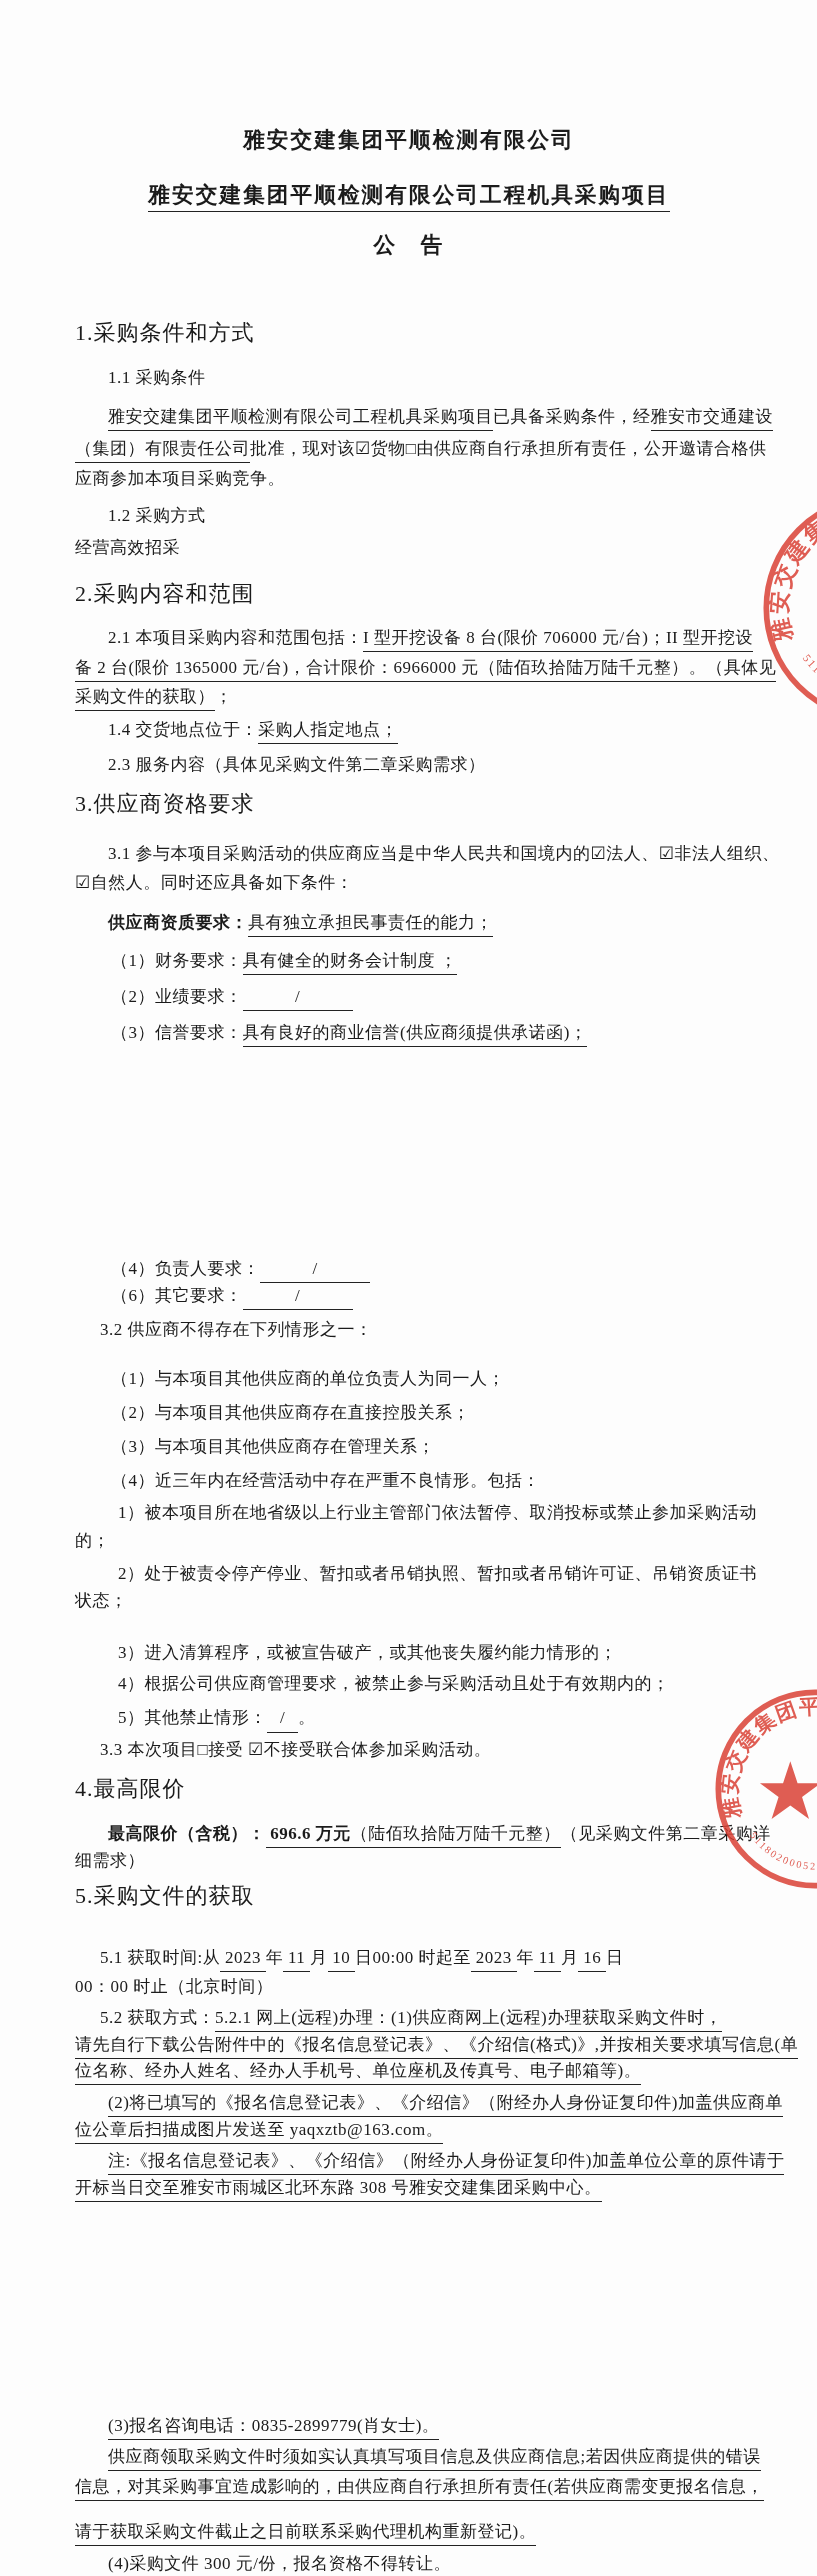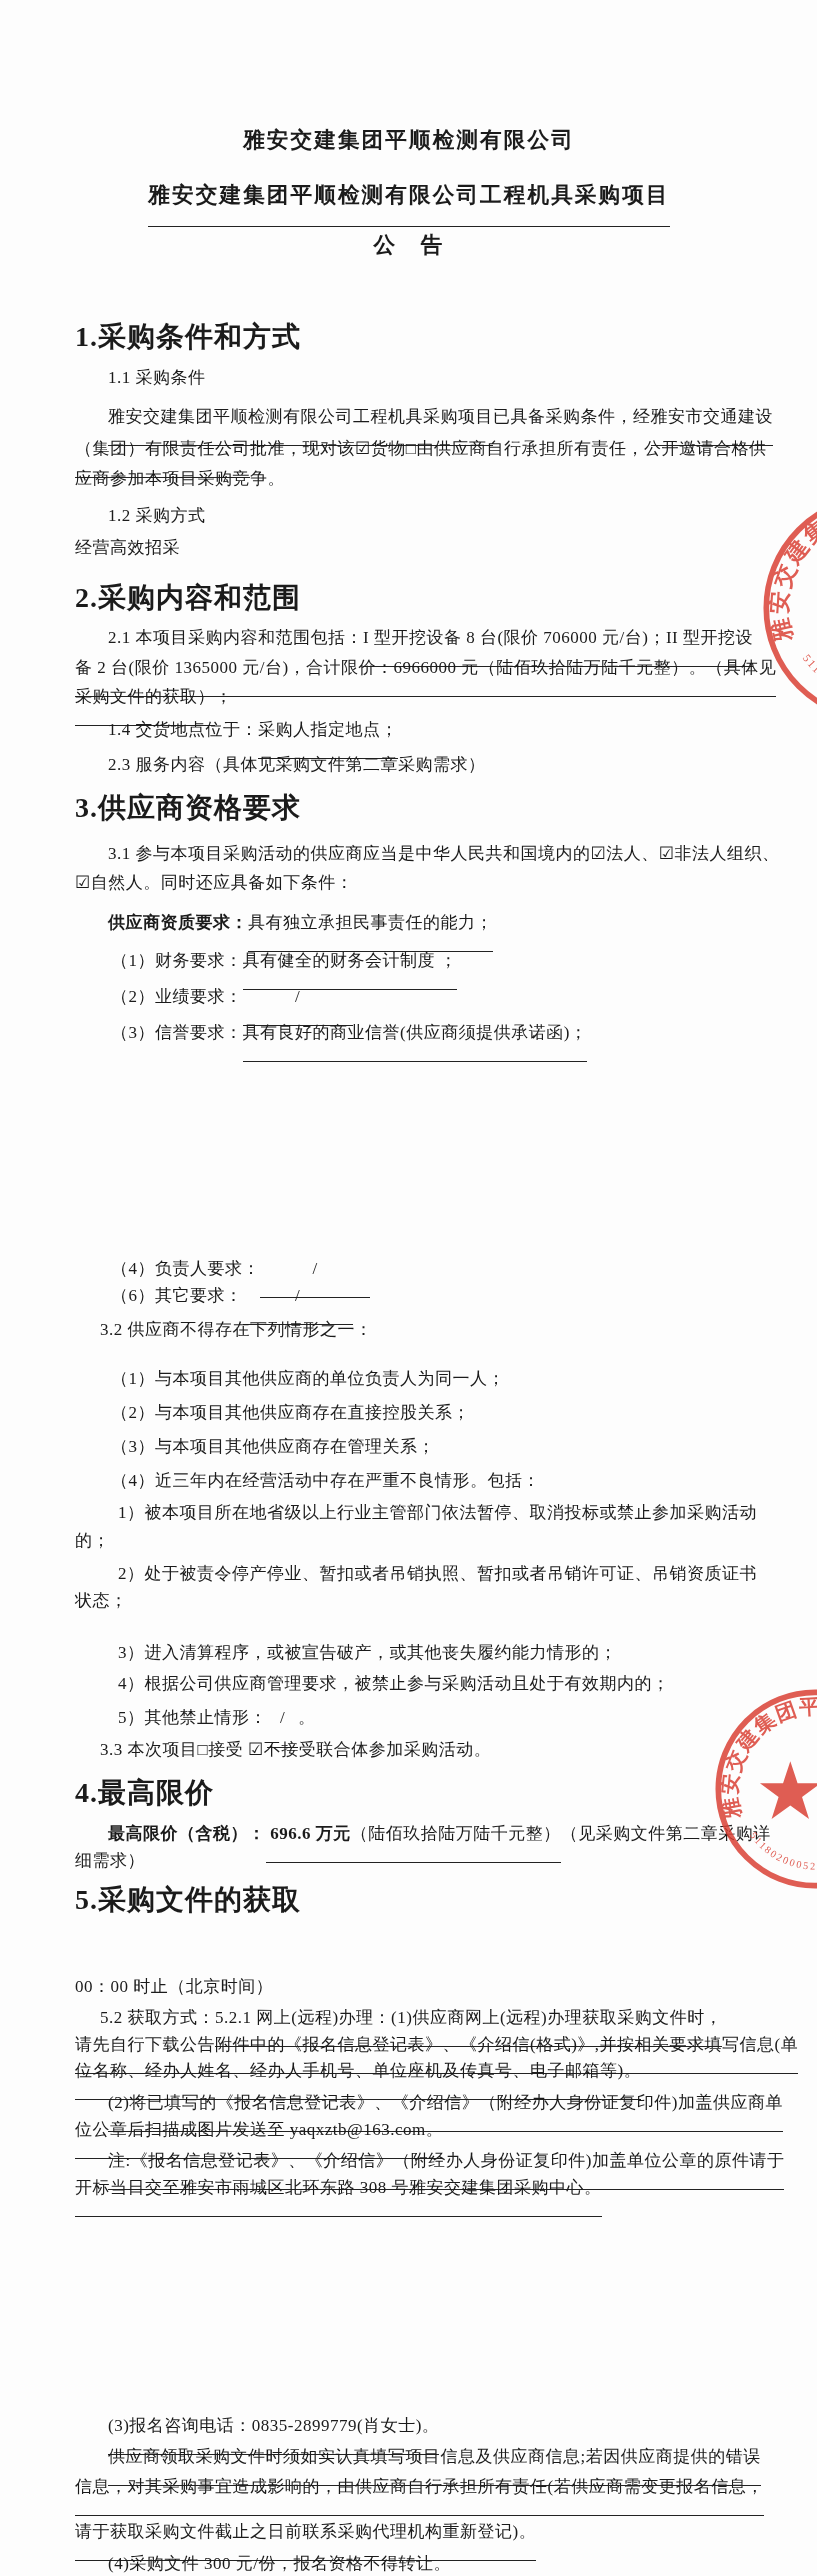--- a/index.html
+++ b/index.html
@@ -7,23 +7,23 @@
     position:relative;
     width:818px;height:3467px;
     background:#fdfdfd;
     overflow:hidden;
     font-family:"Liberation Serif","DejaVu Serif",serif;
     color:#1b1b1b;
   }
   .ln{position:absolute;margin:0;white-space:nowrap;font-size:17px;letter-spacing:0.5px;line-height:1.2;}
   .ctr{left:0;width:100%;text-align:center;}
   .title{font-size:21.6px;font-weight:bold;letter-spacing:2.1px;}
-  .hd{font-size:28px;font-weight:bold;letter-spacing:1px;}
+  .hd{font-size:22px;font-weight:normal;letter-spacing:1px;}
   .b{font-weight:bold;}
-  .u{border-bottom:1px solid #222;padding-bottom:19px;}
+  .u{border-bottom:1px solid #222;padding-bottom:4px;}
   .blank{display:inline-block;text-align:center;}
   .stamp{position:absolute;opacity:.82;}
   .stamp svg{overflow:visible;}
 </style>
 </head>
 <body>
 
 <div id="page">
 
   <p class="ln ctr title" style="top:128px"><span>雅安交建集团平顺检测有限公司</span></p>
@@ -66,20 +66,21 @@
   <p class="ln" style="top:1643px;left:118px"><span>3）进入清算程序，或被宣告破产，或其他丧失履约能力情形的；</span></p>
   <p class="ln" style="top:1674px;left:118px"><span>4）根据公司供应商管理要求，被禁止参与采购活动且处于有效期内的；</span></p>
   <p class="ln" style="top:1708px;left:118px"><span>5）其他禁止情形：</span><span class="u blank" style="min-width:31px">/</span><span>。</span></p>
   <p class="ln" style="top:1740px;left:100px"><span>3.3 本次项目□接受 ☑不接受联合体参加采购活动。</span></p>
 
   <p class="ln hd" style="top:1776px;left:75px"><span>4.最高限价</span></p>
   <p class="ln" style="top:1824px;left:108px"><span class="b">最高限价（含税）：</span><span class="b u"> 696.6 万元</span><span class="u">（陆佰玖拾陆万陆千元整）</span><span>（见采购文件第二章采购详</span></p>
   <p class="ln" style="top:1851px;left:75px"><span>细需求）</span></p>
 
   <p class="ln hd" style="top:1883px;left:75px"><span>5.采购文件的获取</span></p>
+  <p class="ln" style="top:1948px;left:100px"><span>5.1 获取时间:从</span><span class="u"> 2023 </span><span>年</span><span class="u"> 11 </span><span>月</span><span class="u"> 10 </span><span>日00:00 时起至</span><span class="u"> 2023 </span><span>年</span><span class="u"> 11 </span><span>月</span><span class="u"> 16 </span><span>日</span></p>
   <p class="ln" style="top:1977px;left:75px"><span>00：00 时止（北京时间）</span></p>
   <p class="ln" style="top:2008px;left:100px"><span>5.2 获取方式：</span><span class="u">5.2.1 网上(远程)办理：(1)供应商网上(远程)办理获取采购文件时，</span></p>
   <p class="ln" style="top:2035px;left:75px"><span class="u">请先自行下载公告附件中的《报名信息登记表》、《介绍信(格式)》,并按相关要求填写信息(单</span></p>
   <p class="ln" style="top:2061px;left:75px"><span class="u">位名称、经办人姓名、经办人手机号、单位座机及传真号、电子邮箱等)。</span></p>
   <p class="ln" style="top:2093px;left:108px"><span class="u">(2)将已填写的《报名信息登记表》、《介绍信》（附经办人身份证复印件)加盖供应商单</span></p>
   <p class="ln" style="top:2120px;left:75px"><span class="u">位公章后扫描成图片发送至 yaqxztb@163.com。</span></p>
   <p class="ln" style="top:2151px;left:108px"><span class="u">注:《报名信息登记表》、《介绍信》（附经办人身份证复印件)加盖单位公章的原件请于</span></p>
   <p class="ln" style="top:2178px;left:75px"><span class="u">开标当日交至雅安市雨城区北环东路 308 号雅安交建集团采购中心。</span></p>
   <p class="ln" style="top:2416px;left:108px"><span class="u">(3)报名咨询电话：0835-2899779(肖女士)。</span></p>
   <p class="ln" style="top:2477px;left:75px"><span class="u">信息，对其采购事宜造成影响的，由供应商自行承担所有责任(若供应商需变更报名信息，</span></p>

